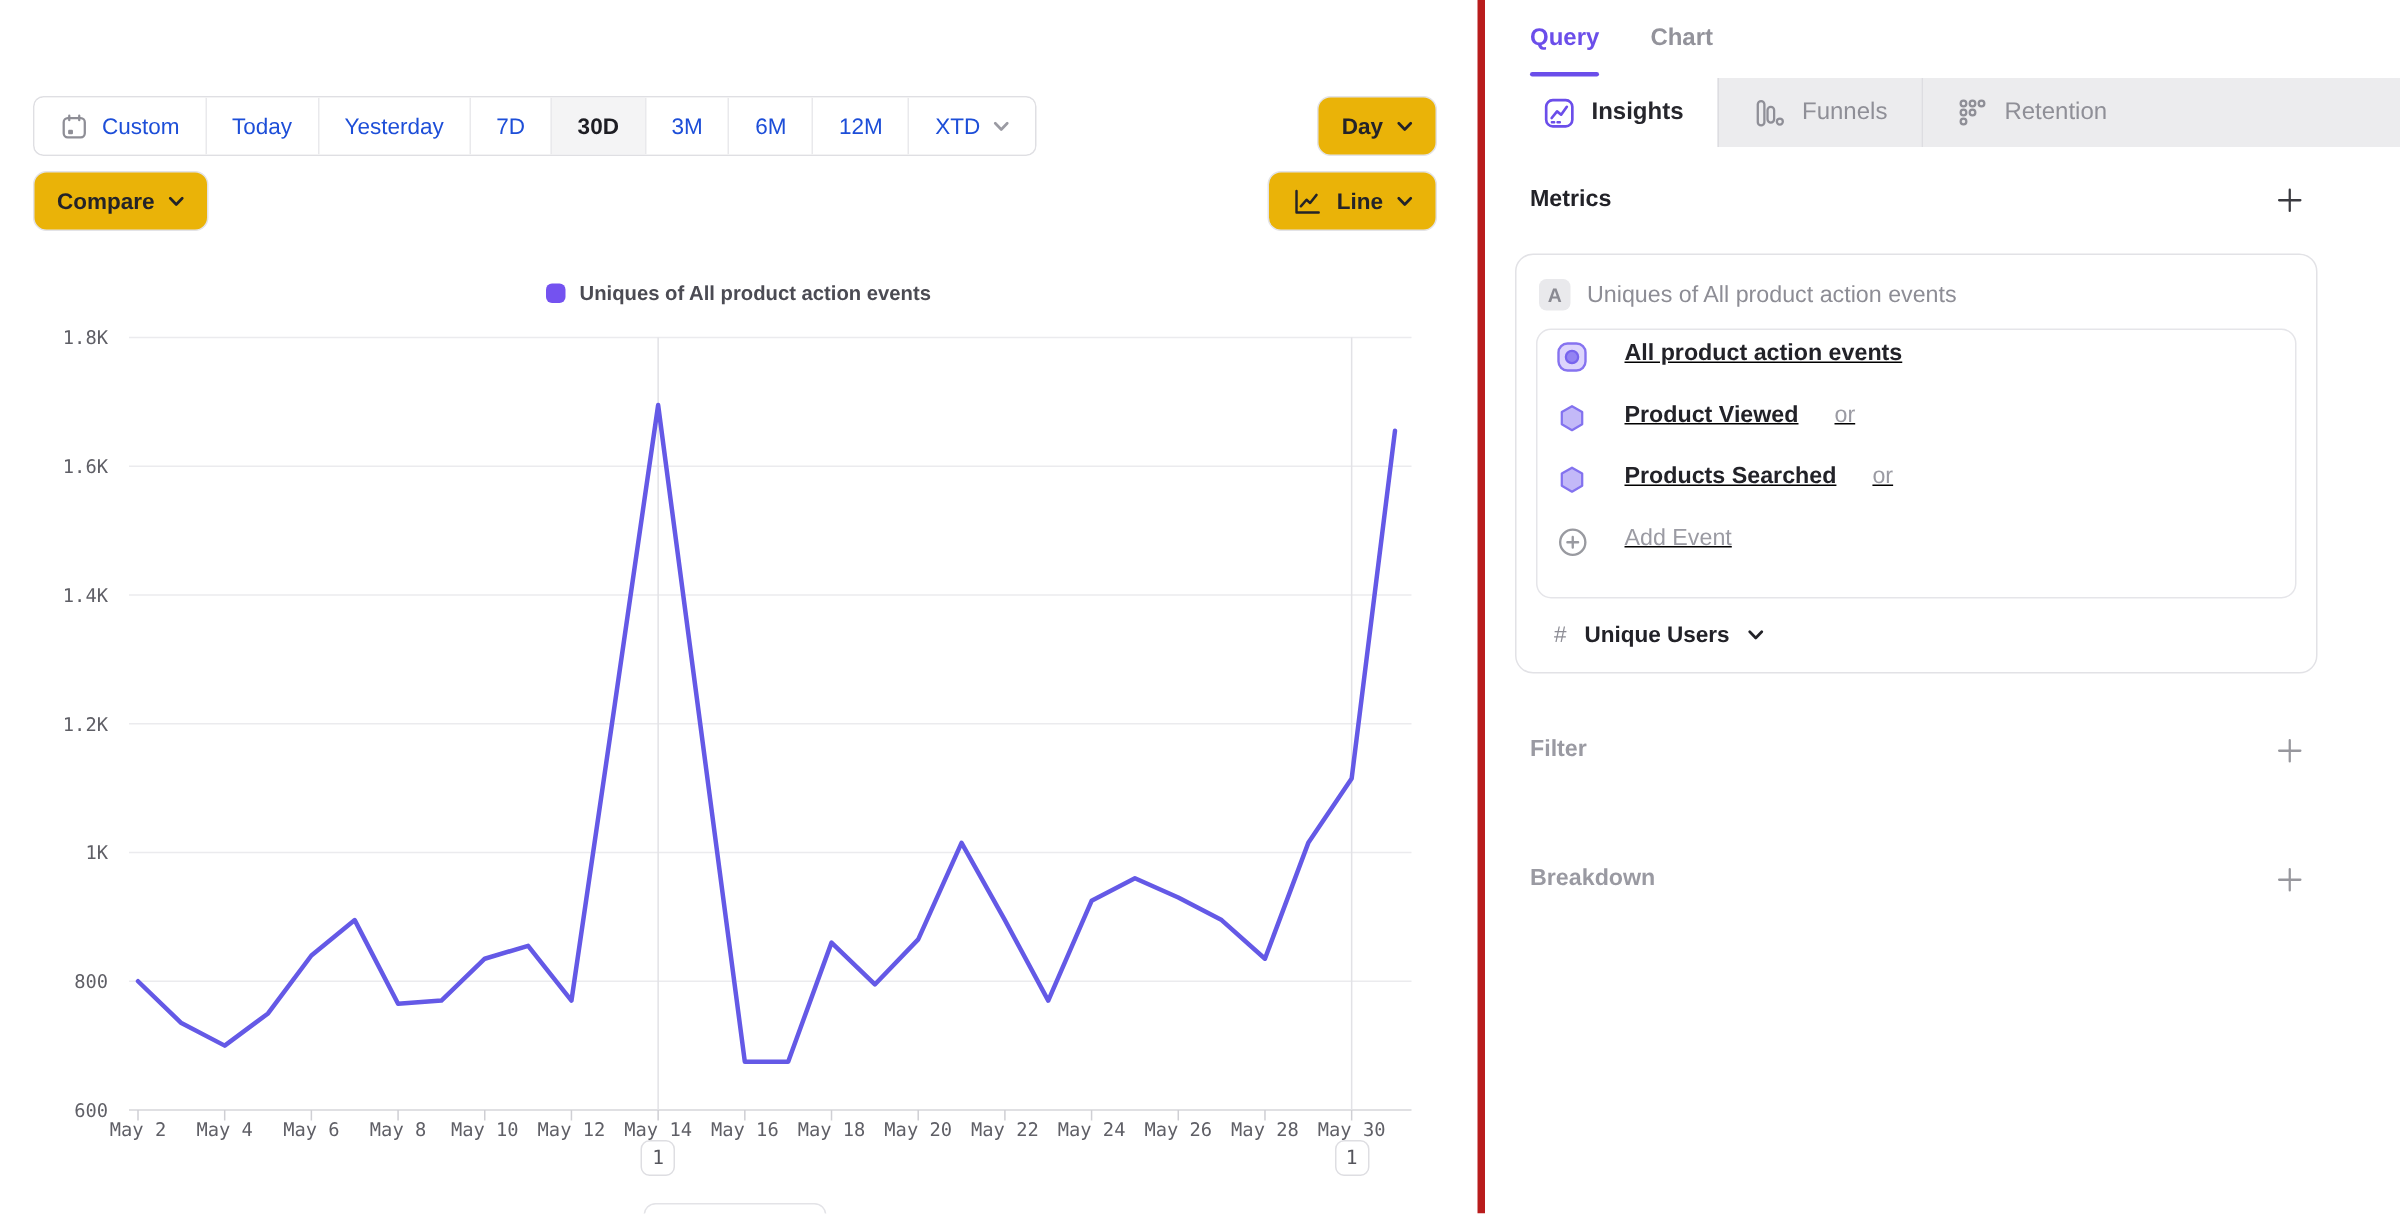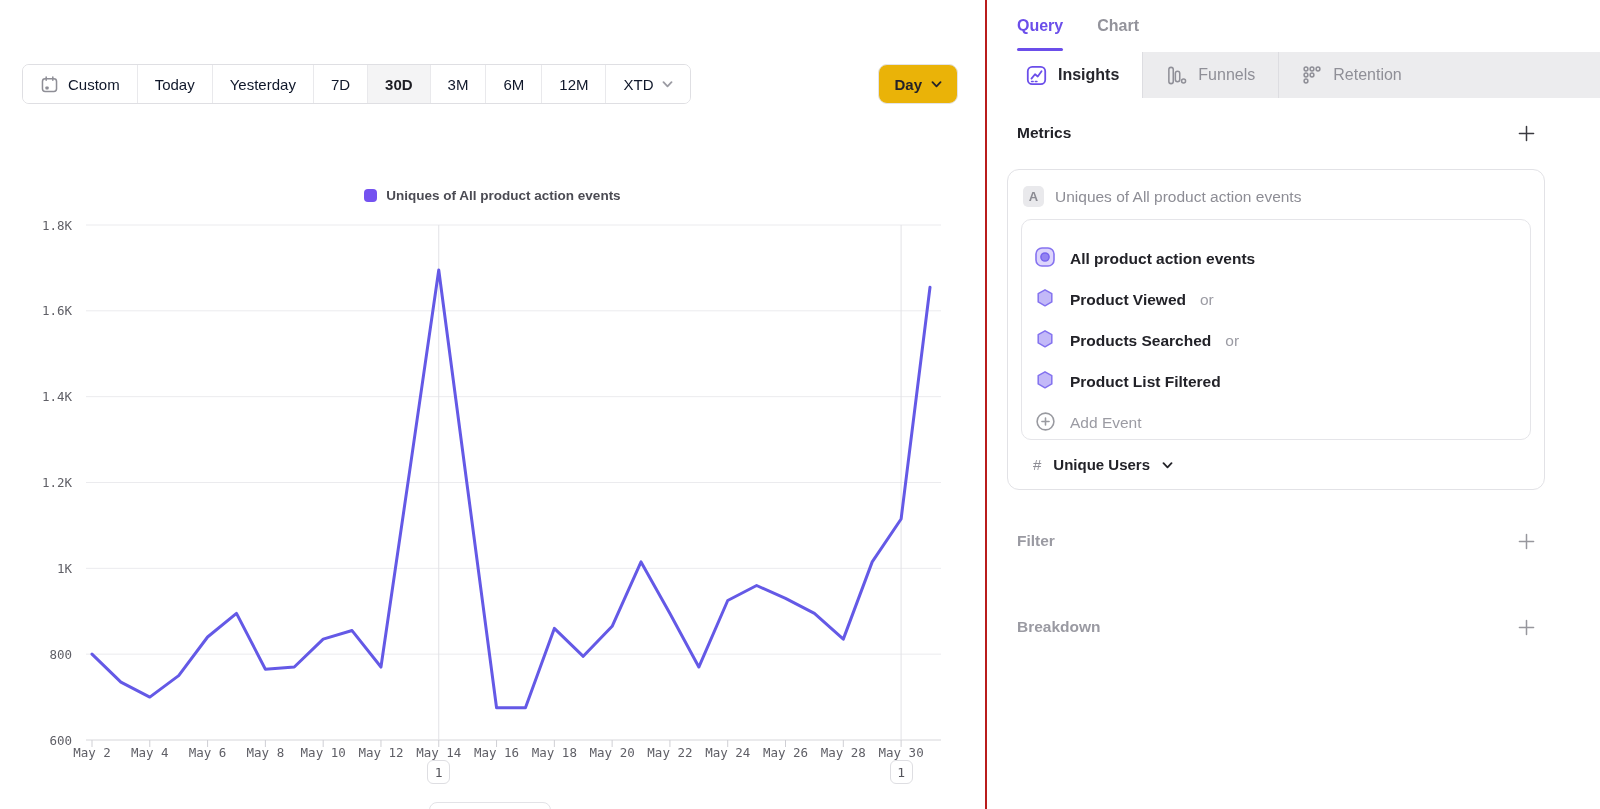--- a/index.html
+++ b/index.html
@@ -8,21 +8,21 @@
   .app { position:relative; width:1600px; height:809px; background:#fff; }
 
   
   .chart-pane { position:absolute; left:0; top:0; width:985px; height:809px; background:#fff; }
 
   .toolbar-row { position:absolute; left:22px; right:27px; display:flex; justify-content:space-between; align-items:flex-start; }
   .row1 { top:64px; } .row2 { top:114px; }
 
   .seg-control { display:inline-flex; border:1px solid #dfdfe3; border-radius:7px; overflow:hidden; height:40px; background:#fff; }
   .seg { display:inline-flex; align-items:center; gap:9px; padding:0 17px; background:#fff; border:none;
-    font-family:"Liberation Sans",sans-serif; font-size:15px; color:#0f172a; cursor:pointer; height:100%; }
+    font-family:"Liberation Sans",sans-serif; font-size:15px; color:#1d4ed8; cursor:pointer; height:100%; }
   .seg + .seg { border-left:1px solid #e9e9ec; }
   .seg.selected { background:#f4f4f5; color:#1d1d23; font-weight:700; }
   .seg .ic { display:inline-flex; align-items:center; }
 
   .pill-btn { display:inline-flex; align-items:center; gap:9px; height:40px; padding:0 15px;
     border:1px solid #e3e3e7; border-radius:9px; background:#eab308; cursor:pointer;
     font-family:"Liberation Sans",sans-serif; font-size:15px; font-weight:600; color:#232329; }
   .pill-btn .ic { display:inline-flex; align-items:center; }
 
   .legend { position:absolute; top:188px; left:0; width:985px; display:flex; justify-content:center; align-items:center; gap:9px; }
@@ -33,21 +33,21 @@
   .ylab, .xlab { font-family:"DejaVu Sans Mono", monospace; font-size:12.5px; fill:#5f5f66; }
 
   .anno-chip { position:absolute; width:23px; height:24px; background:#fff; border:1px solid #dedee2; border-radius:6px;
     display:flex; align-items:center; justify-content:center; font-family:"DejaVu Sans Mono",monospace;
     font-size:13px; color:#55555c; cursor:pointer; }
 
   .partial-box { position:absolute; left:429px; top:802px; width:122px; height:16px;
     border:1px solid #e3e3e7; border-radius:9px; background:#fff; }
 
   
-  .query-panel { position:absolute; left:985px; top:0; width:615px; height:809px; background:#fff; border-left:2px solid #b91c1c; }
+  .query-panel { position:absolute; left:985px; top:0; width:615px; height:809px; background:#fff; border-left:5px solid #b91c1c; }
 
   .panel-header { height:52px; display:flex; align-items:stretch; gap:34px; padding-left:30px; }
   .header-tab { position:relative; display:flex; align-items:center; font-size:16px; font-weight:600; color:#93939b; cursor:pointer; }
   .header-tab .underline { position:absolute; bottom:1px; left:0; right:0; height:3px; border-radius:2px; background:transparent; }
 
   .report-tabs { height:46px; display:flex; background:#fff; padding-left:16px; }
   .rtab { display:flex; align-items:center; gap:11px; padding:0 23px; font-size:16px; color:#8f8f97;
     background:#ececee; border-left:1px solid #dddde1; cursor:pointer; white-space:nowrap; }
   .rtab.active { background:#fff; color:#26262c; font-weight:600; border-left:none; border-radius:8px 8px 0 0; }
   .rtab:last-child { flex:1; }
@@ -58,21 +58,21 @@
   .section-title { font-size:15.5px; font-weight:700; color:#222228; }
   .plus-btn { background:none; border:none; padding:0; cursor:pointer; display:inline-flex; }
 
   .metric-card { margin-top:27px; border:1px solid #e2e2e6; border-radius:12px; background:#fff; padding:12px 13px 6px; }
   .metric-row-a { display:flex; align-items:center; gap:11px; padding:4px 2px 12px; }
   .badge-a { width:21px; height:21px; background:#e9e9ec; border-radius:5px; display:inline-flex; align-items:center;
     justify-content:center; font-size:13px; font-weight:700; color:#8a8a92; }
   .metric-title { font-size:15.5px; color:#8d8d95; }
 
   .event-card { border:1px solid #e5e5e9; border-radius:10px; padding:7px 12px; }
-  .ev-row { display:flex; align-items:flex-end; gap:14px; height:41px; cursor:pointer; }
+  .ev-row { display:flex; align-items:flex-start; gap:24px; height:41px; cursor:pointer;text-decoration:underline; }
   .ev-icon { width:22px; height:22px; display:inline-flex; align-items:center; justify-content:center; }
   .ev-name { font-size:15.5px; font-weight:600; color:#222228; }
   .ev-or { font-size:15.5px; color:#9b9ba3; }
   .ev-row.add .ev-name { color:#9b9ba3; font-weight:400; }
 
   .agg-row { display:flex; align-items:center; gap:12px; padding:15px 12px 10px; cursor:pointer; }
   .hash { color:#8d8d95; font-size:15px; }
   .agg-label { font-size:15px; font-weight:600; color:#222228; }
 
   .extra-section { display:flex; justify-content:space-between; align-items:center; padding:0 10px; }
@@ -132,20 +132,44 @@
       <button class="pill-btn">
         <span>Day</span>
         <span class="ic" id="day-chev">
             <svg width="11" height="7" viewBox="0 0 11 7" fill="none">
               <path d="M1.5 1.2 L5.5 5.3 L9.5 1.2" stroke="#232329" stroke-width="1.8" stroke-linecap="round" stroke-linejoin="round"></path>
             </svg>
           </span>
       </button>
     </div>
 
+    <div class="toolbar-row row2">
+      <button class="pill-btn">
+        <span>Compare</span>
+        <span class="ic" id="compare-chev">
+            <svg width="11" height="7" viewBox="0 0 11 7" fill="none">
+              <path d="M1.5 1.2 L5.5 5.3 L9.5 1.2" stroke="#232329" stroke-width="1.8" stroke-linecap="round" stroke-linejoin="round"></path>
+            </svg>
+          </span>
+      </button>
+      <button class="pill-btn">
+        <span class="ic" id="line-chart-ic">
+            <svg width="21" height="21" viewBox="0 0 22 22" fill="none">
+              <path d="M3.5 3.5 V18.5 H19" stroke="#232329" stroke-width="1.7" stroke-linecap="round" stroke-linejoin="round"></path>
+              <path d="M6.5 14.2 L10.5 9.6 L13 11.9 L17.5 6.2" stroke="#232329" stroke-width="1.7" stroke-linecap="round" stroke-linejoin="round"></path>
+            </svg>
+          </span>
+        <span>Line</span>
+        <span class="ic" id="line-chev">
+            <svg width="11" height="7" viewBox="0 0 11 7" fill="none">
+              <path d="M1.5 1.2 L5.5 5.3 L9.5 1.2" stroke="#232329" stroke-width="1.8" stroke-linecap="round" stroke-linejoin="round"></path>
+            </svg>
+          </span>
+      </button>
+    </div>
 
     <div class="legend">
       <span class="legend-swatch" id="legend-swatch" style="background: rgb(116, 82, 240);"></span>
       <span class="legend-text">Uniques of All product action events</span>
     </div>
 
     <svg id="chart-svg" width="985" height="809" viewBox="0 0 985 809">
         <line x1="86" x2="941" y1="225" y2="225" stroke="#ebebee" stroke-width="1"></line>
         <text x="72" y="229.5" text-anchor="end" class="ylab">1.8K</text>
         <line x1="86" x2="941" y1="310.8333333333333" y2="310.8333333333333" stroke="#ebebee" stroke-width="1"></line>
@@ -286,28 +310,20 @@
             </div>
             <div class="ev-row">
               <span class="ev-icon">
                 <svg width="20" height="20" viewBox="0 0 20 20">
                   <path d="M10 1.8 L16.8 5.7 V13.9 L10 17.8 L3.2 13.9 V5.7 Z" fill="#C3B9F8" stroke="#8372EF" stroke-width="1.5" stroke-linejoin="round"></path>
                 </svg>
               </span>
     <span class="ev-name">Products Searched</span>
               <span class="ev-or">or</span>
             </div>
-            <div class="ev-row">
-              <span class="ev-icon">
-                <svg width="20" height="20" viewBox="0 0 20 20">
-                  <path d="M10 1.8 L16.8 5.7 V13.9 L10 17.8 L3.2 13.9 V5.7 Z" fill="#C3B9F8" stroke="#8372EF" stroke-width="1.5" stroke-linejoin="round"></path>
-                </svg>
-              </span>
-    <span class="ev-name">Product List Filtered</span>
-            </div>
             <div class="ev-row add">
               <span class="ev-icon">
                 <svg width="21" height="21" viewBox="0 0 20 20" fill="none">
                   <circle cx="10" cy="10" r="8" stroke="#999aa0" stroke-width="1.5"></circle>
                   <path d="M10 6.6 V13.4 M6.6 10 H13.4" stroke="#999aa0" stroke-width="1.5" stroke-linecap="round"></path>
                 </svg>
               </span>
   <span class="ev-name">Add Event</span>
             </div>
           </div>

